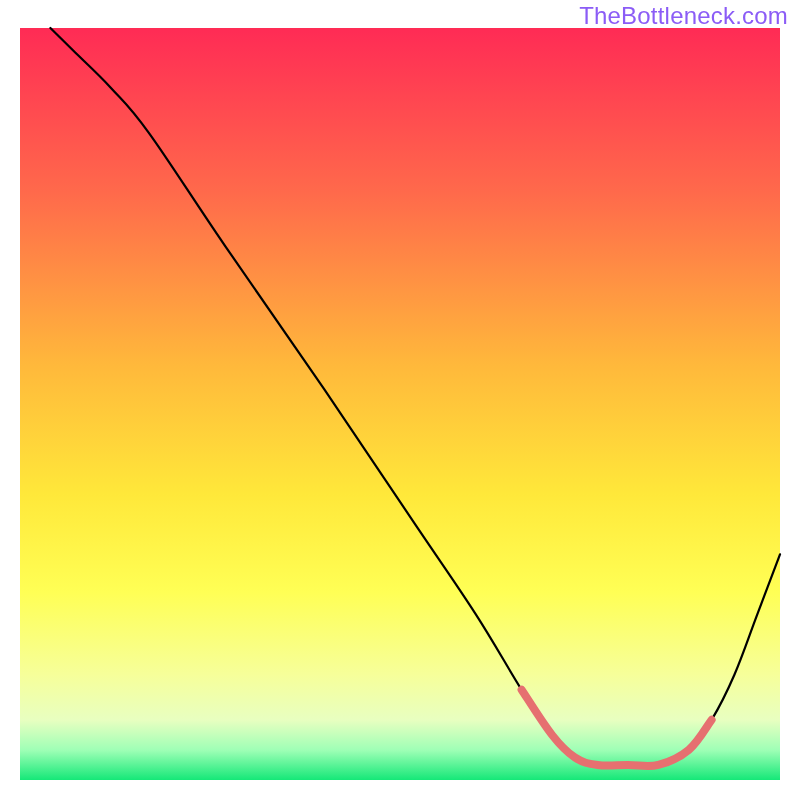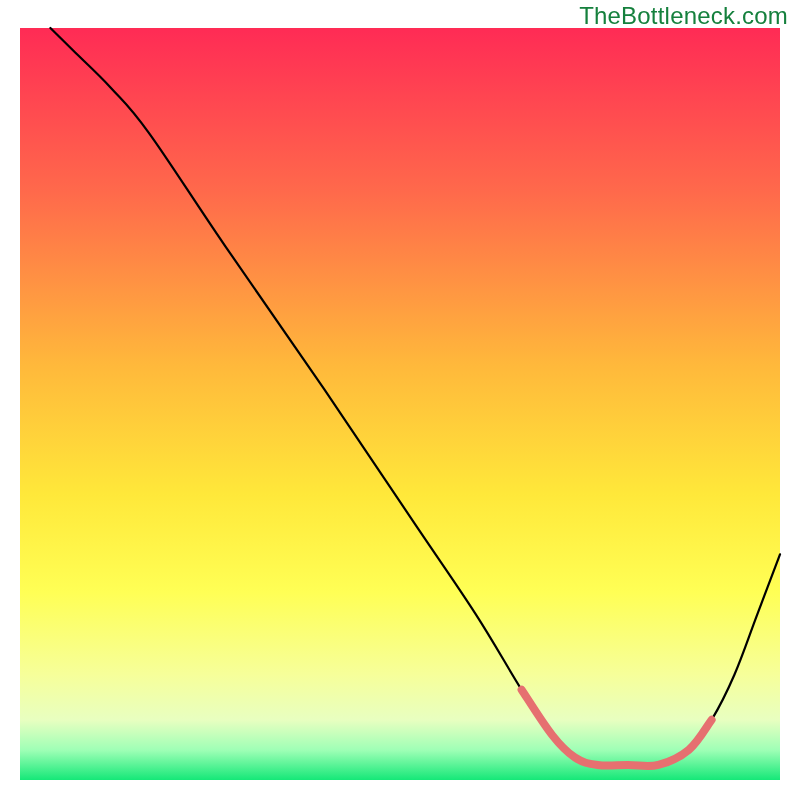--- a/index.html
+++ b/index.html
@@ -13,21 +13,21 @@
   .container {
     position: relative;
     width: 800px;
     height: 800px;
   }
   .watermark {
     position: absolute;
     top: 2px;
     right: 12px;
     font-size: 24px;
-    color: #15803d;
+    color: #8b5cf6;
     font-weight: 500;
     letter-spacing: 0.2px;
     z-index: 10;
     margin-left: 7px;
   }
   svg.chart {
     position: absolute;
     left: 0;
     top: 0;
     width: 800px;

